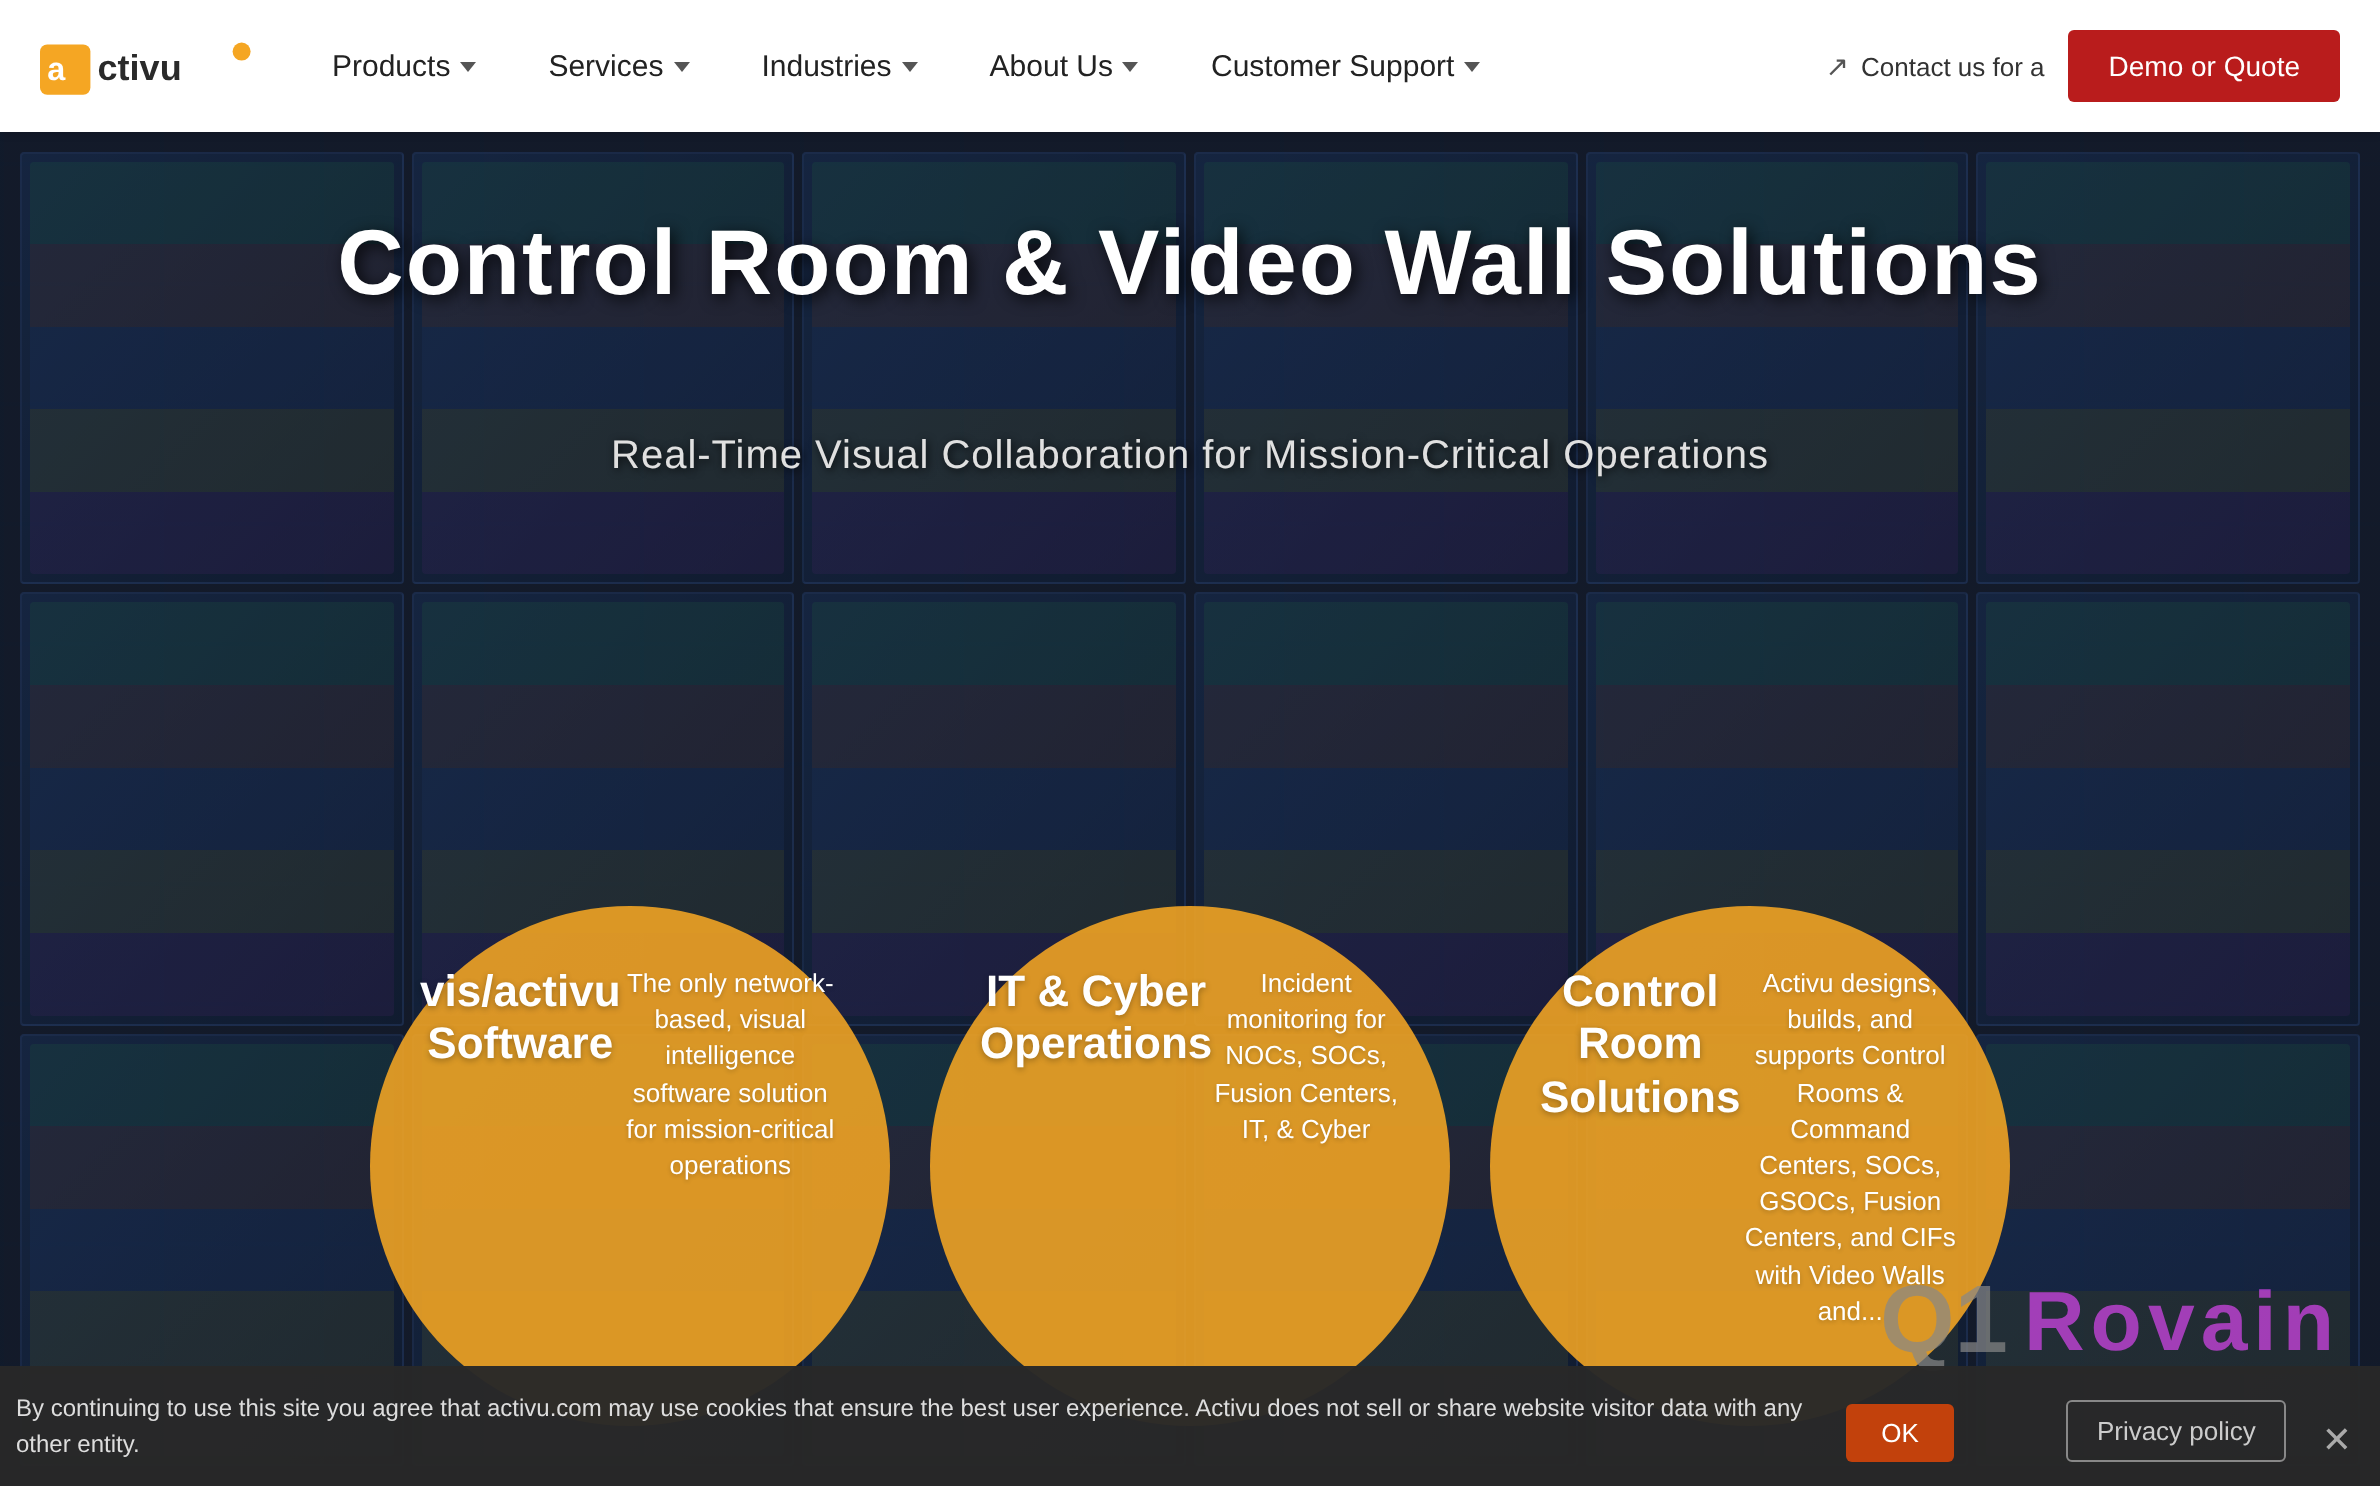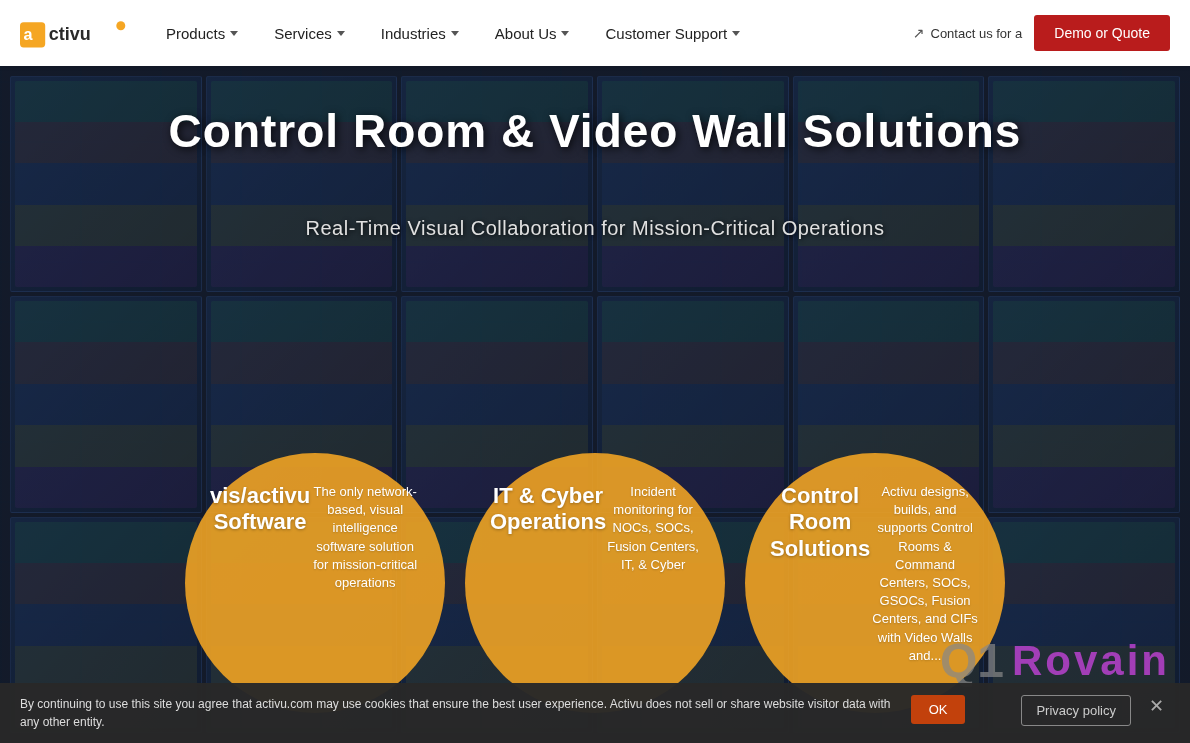--- a/index.html
+++ b/index.html
@@ -212,23 +212,23 @@
       text-shadow: 0 1px 2px rgba(0,0,0,0.2);
     }
 
     
     .cookie-banner {
       position: absolute;
       bottom: 0; left: 0; right: 0;
       background: rgba(40,40,40,0.97);
       color: #ddd;
       font-size: 12px;
-      padding: 12px 20px;
-      display: flex;
-      align-items: flex-start;
+      padding: 12px 8px;
+      display: flex;
+      align-items: flex-end;
       gap: 12px;
       z-index: 200;
     }
     .cookie-text {
       flex: 1;
       line-height: 1.5;
     }
     .cookie-ok-btn {
       background: #c2410c;
       color: #fff;

